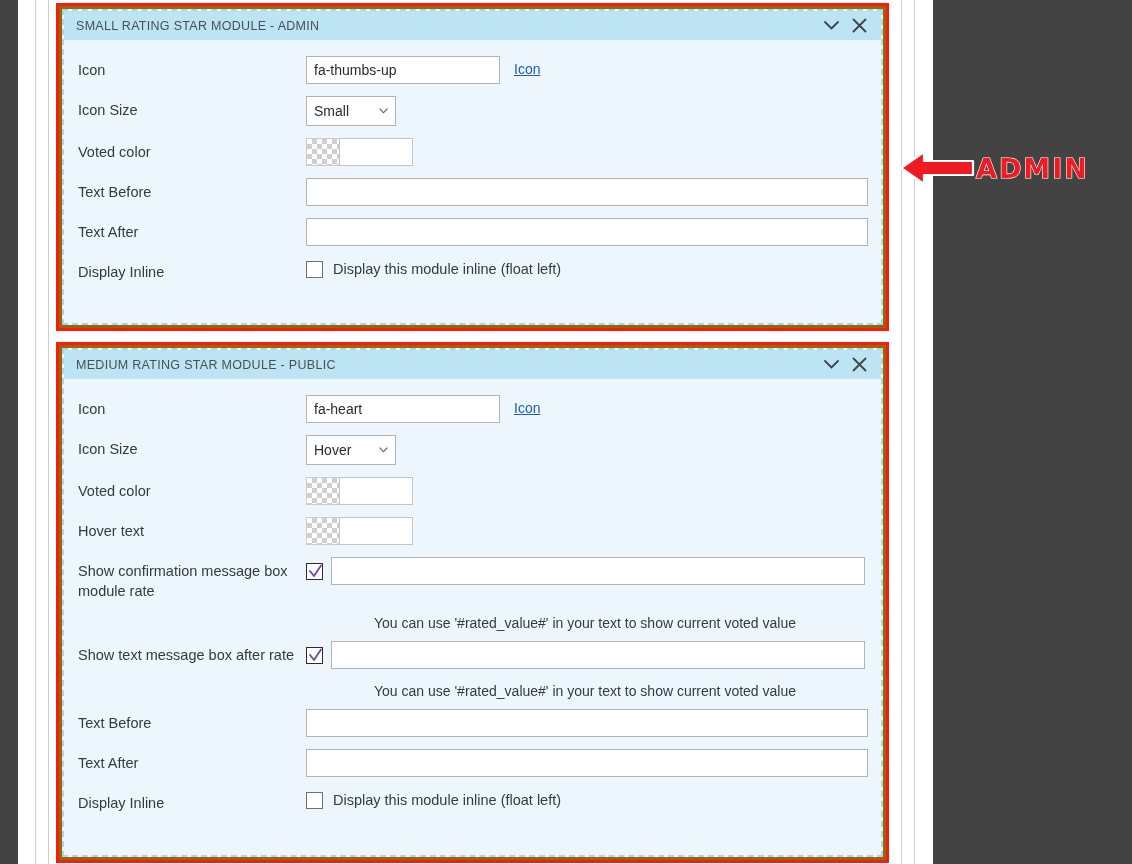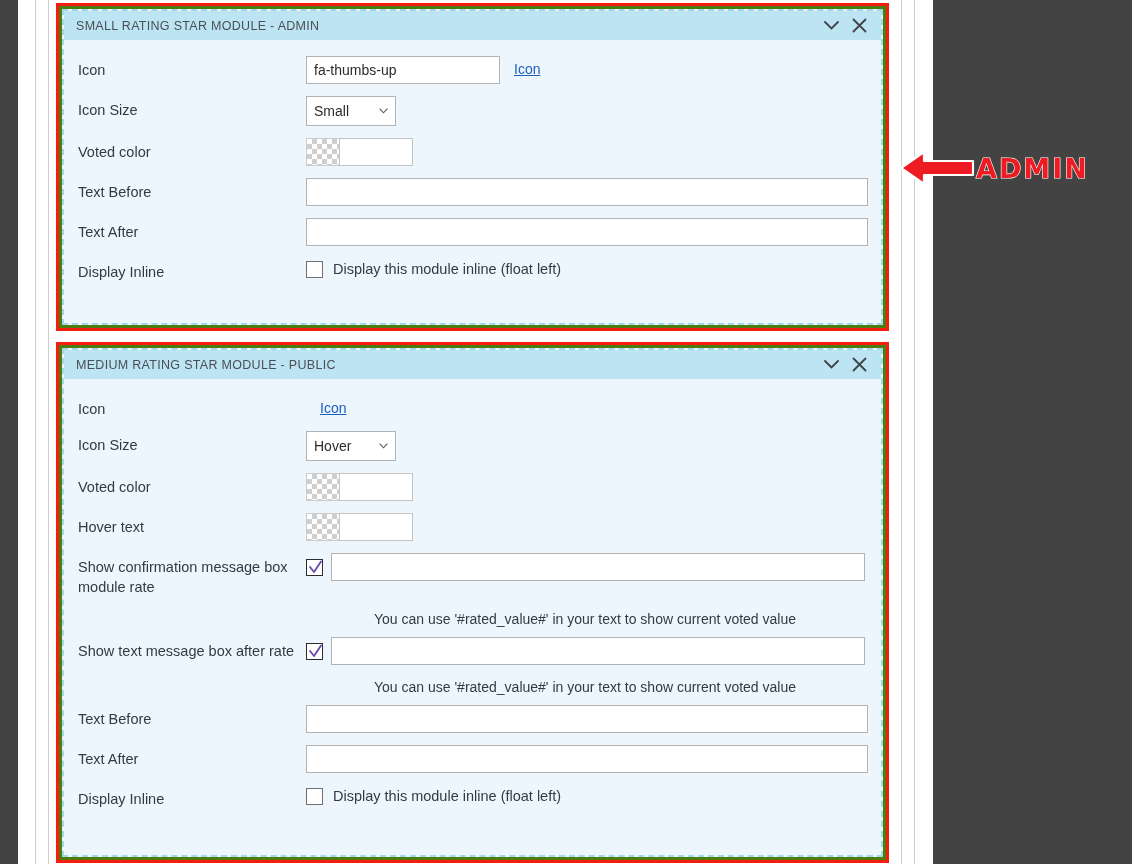--- a/index.html
+++ b/index.html
@@ -32,21 +32,21 @@
   .vline { position: absolute; top: 0; width: 1px; height: 864px; background: #cfcfcf; }
   .vline.l1 { left: 35px; }
   .vline.l2 { left: 48px; }
   .vline.r1 { left: 901px; }
   .vline.r2 { left: 914px; }
 
   
   .redbox {
     position: absolute;
     border: 3px solid #f41d0e;
-    background: #4d7c0f;
+    background: #a16207;
   }
   .redbox.admin  { left: 56px; top: 3px;   width: 833px; height: 328px; }
   .redbox.public { left: 56px; top: 342px; width: 833px; height: 521px; }
 
   
   .module {
     position: absolute;
     left: 3px; top: 3px; right: 3px; bottom: 3px;
     border: 2px dashed #9fd9ea;
     background: #eef6fd;
@@ -300,20 +300,21 @@
               <path d="M1.5 1.5 L13.5 13.5 M13.5 1.5 L1.5 13.5" stroke="#3f4448" stroke-width="1.8" stroke-linecap="round"></path>
             </svg>
         </div>
       </div>
 
       <div class="module-body">
 
         <div class="row">
           <div class="row-label">Icon</div>
           <div class="row-control">
+            <input class="text-input small" type="text" value="fa-heart" style="">
             <span class="icon-link">Icon</span>
           </div>
         </div>
 
         <div class="row">
           <div class="row-label">Icon Size</div>
           <div class="row-control">
             <div class="sel">
               <span>Hover</span>
               <svg class="caret" viewBox="0 0 9 6">

